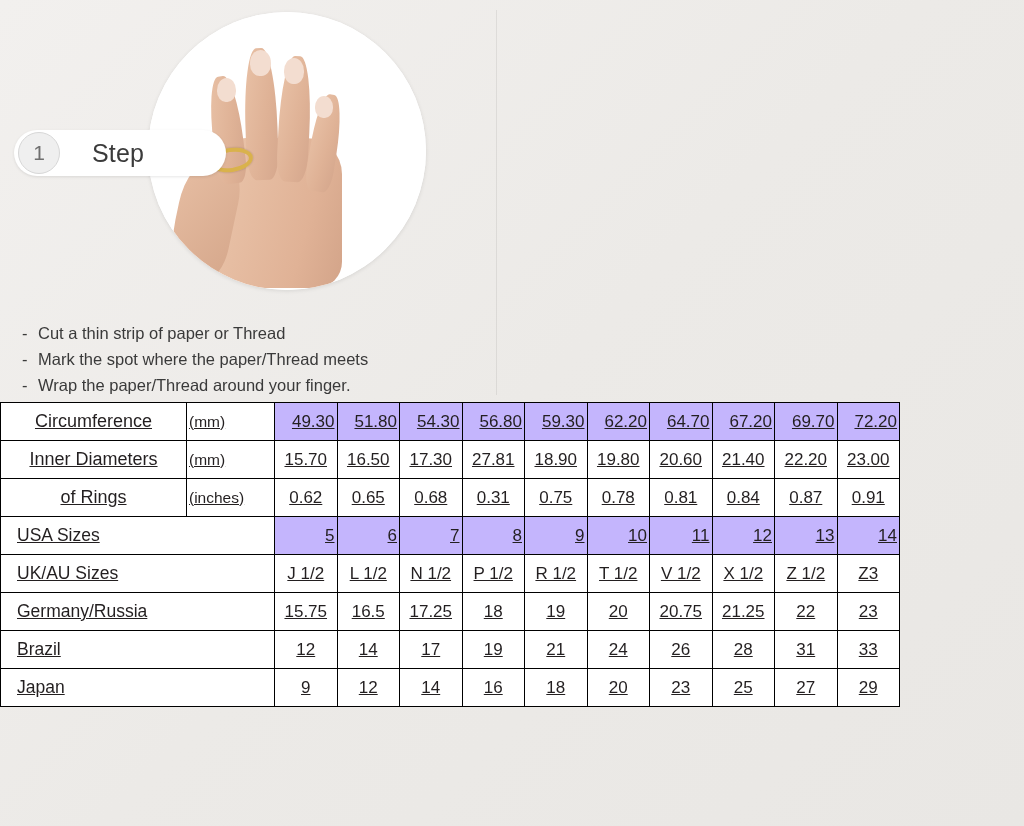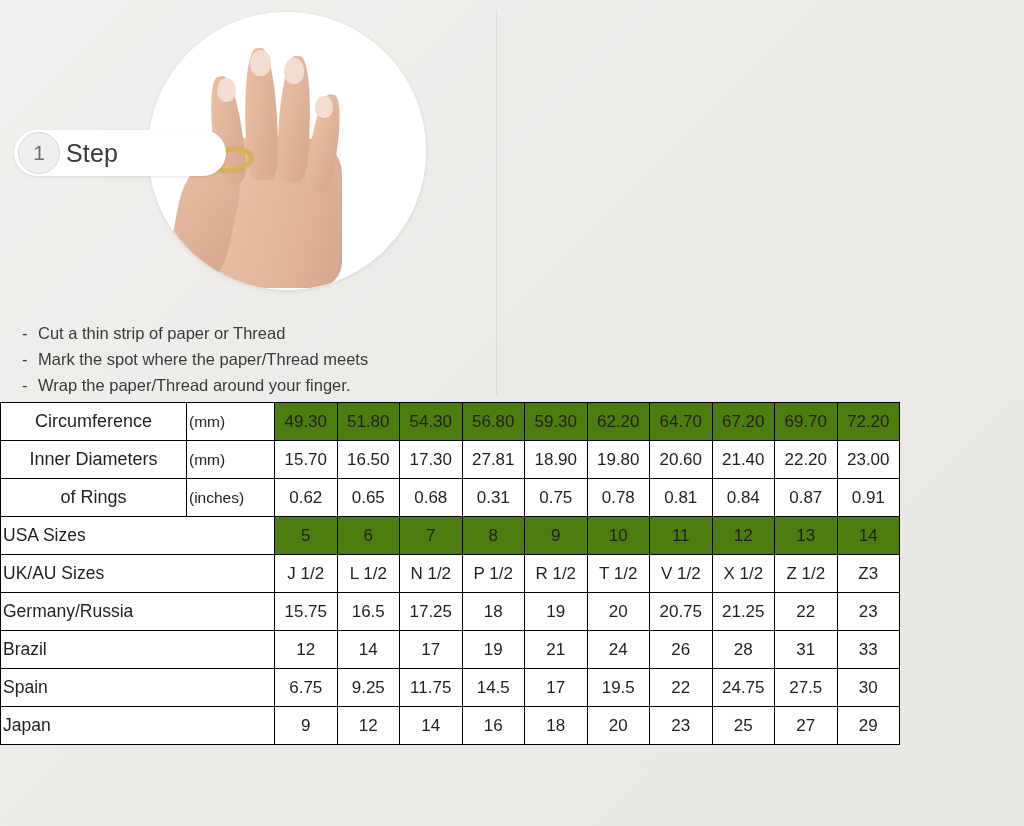--- a/index.html
+++ b/index.html
@@ -98,21 +98,21 @@
     background: #efefef;
     border: 1px solid #d7d7d7;
     color: #6f6f6f;
     font-size: 21px;
     display: flex;
     align-items: center;
     justify-content: center;
     flex: none;
   }
   .step-word {
-    margin-left: 6px;
+    margin-left: 32px;
     font-size: 25px;
     color: #3b3b3b;
     letter-spacing: .2px;
   }
 
   
   .notes {
     position: absolute;
     font-size: 16.5px;
     line-height: 26px;
@@ -124,33 +124,34 @@
 
   
   table {
     position: absolute;
     left: 0;
     top: 402px;
     width: 832px;
     border-collapse: collapse;
     background: #fff;
     table-layout: fixed;
+    text-decoration: underline;
   }
   td {
     border: 1px solid #000;
     height: 37px;
     font-size: 17px;
     text-align: center;
     padding: 0 2px;
     background: #fff;
   }
-  td.shade { background: #4d7c0f; }
+  td.shade { background: #c4b5fd; text-align: right; }
   td.rowlabel {
     text-align: left;
-    padding-left: 2px;
+    padding-left: 16px;
     font-size: 17.5px;
   }
   td.rowlabel-c { text-align: center; font-size: 18px; }
   td.unit { text-align: left; font-size: 15.5px; }
   col.c-label { width: 186px; }
   col.c-unit  { width: 88px; }
   col.c-val   { width: 62.5px; }
 </style>
 </head>
 <body>
@@ -319,33 +320,20 @@
         <td>17</td>
         <td>19</td>
         <td>21</td>
         <td>24</td>
         <td>26</td>
         <td>28</td>
         <td>31</td>
         <td>33</td>
       </tr>
 
-      <tr>
-        <td class="rowlabel" colspan="2">Spain</td>
-        <td>6.75</td>
-        <td>9.25</td>
-        <td>11.75</td>
-        <td>14.5</td>
-        <td>17</td>
-        <td>19.5</td>
-        <td>22</td>
-        <td>24.75</td>
-        <td>27.5</td>
-        <td>30</td>
-      </tr>
 
 
       <tr>
         <td class="rowlabel" colspan="2">Japan</td>
         <td>9</td>
         <td>12</td>
         <td>14</td>
         <td>16</td>
         <td>18</td>
         <td>20</td>

